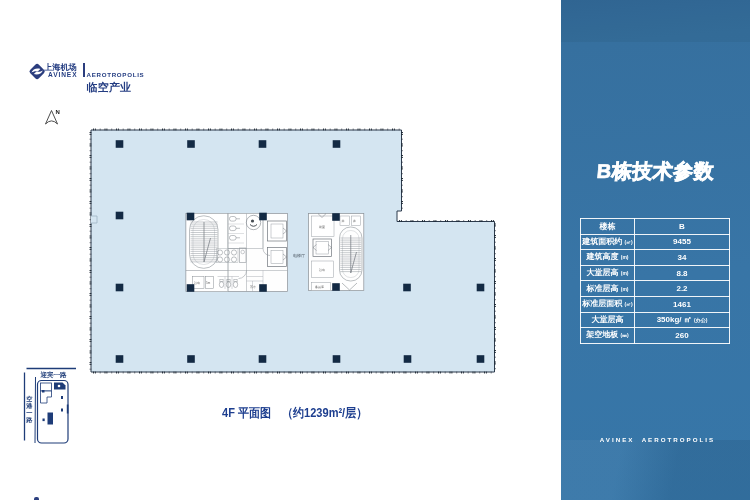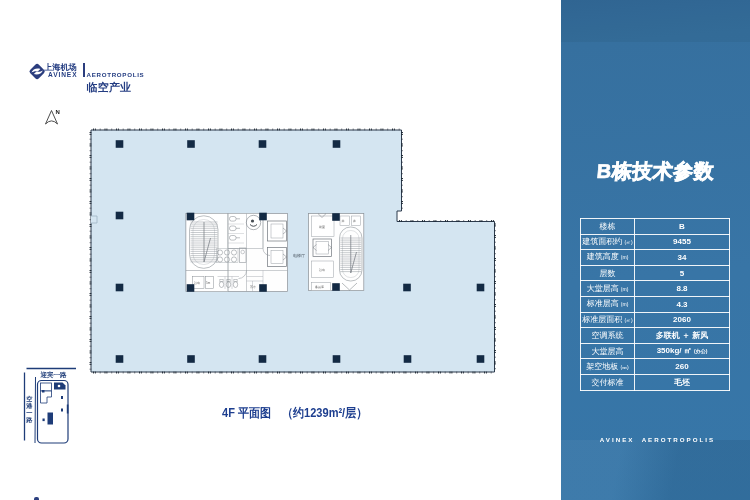--- a/index.html
+++ b/index.html
@@ -3,21 +3,21 @@
 <style>
 html,body{margin:0;padding:0}
 body{width:750px;height:500px;position:relative;font-family:"Liberation Sans",sans-serif;background:#fff;overflow:hidden}
 .abs{position:absolute}
 #panel{position:absolute;left:561px;top:0;width:189px;height:500px;
  background:linear-gradient(175deg,#336a99 0%,#36709f 9%,#3875a6 55%,#3676a8 100%)}
 #ptitle{position:absolute;left:0;top:158px;width:189px;text-align:center;color:#fff;
  font-size:20px;font-weight:bold;letter-spacing:0.5px;transform:skewX(-5deg);-webkit-text-stroke:0.7px #fff}
 #ptable{position:absolute;left:19px;top:218px;border-collapse:collapse}
 #ptable td{border:1px solid rgba(255,255,255,.92);color:#fff;text-align:center;
- padding:0;font-size:8px;font-weight:normal;height:14.6px;line-height:9px}
+ padding:0;font-size:8px;font-weight:bold;height:14.6px;line-height:9px}
 #ptable td.l{width:53px}
 #ptable td.v{width:94px;font-weight:bold}
 #ptable .u{font-size:5px}
 #pfooter{position:absolute;left:2px;top:435.5px;width:189px;text-align:center;color:#fff;
  font-size:6.2px;font-weight:bold;letter-spacing:2px}
 #caption{position:absolute;left:222px;top:405px;color:#1d3e8f;font-size:12.4px;
  font-weight:bold;letter-spacing:0;transform:scaleX(0.89);transform-origin:0 0}
 .lg{color:#243d82;font-weight:bold;position:absolute;white-space:nowrap}
 </style></head>
 <body>
@@ -229,48 +229,36 @@
         </tr>
         <tr>
           <td class="l">建筑面积约 <span class="u">(㎡)</span></td>
           <td class="v">9455</td>
         </tr>
         <tr>
           <td class="l">建筑高度 <span class="u">(m)</span></td>
           <td class="v">34</td>
         </tr>
         <tr>
-          <td class="l">层数</td>
-          <td class="v">5</td>
-        </tr>
-        <tr>
           <td class="l">大堂层高 <span class="u">(m)</span></td>
           <td class="v">8.8</td>
         </tr>
         <tr>
           <td class="l">标准层高 <span class="u">(m)</span></td>
-          <td class="v">4.3</td>
+          <td class="v">2.2</td>
         </tr>
         <tr>
           <td class="l">标准层面积 <span class="u">(㎡)</span></td>
-          <td class="v">2060</td>
-        </tr>
-        <tr>
-          <td class="l">空调系统</td>
-          <td class="v">多联机 ＋ 新风</td>
+          <td class="v">1461</td>
         </tr>
         <tr>
           <td class="l">大堂层高</td>
           <td class="v">350kg/ ㎡ <span class="u">(办公)</span></td>
         </tr>
         <tr>
           <td class="l">架空地板 <span class="u">(㎜)</span></td>
           <td class="v">260</td>
         </tr>
-        <tr>
-          <td class="l">交付标准</td>
-          <td class="v">毛坯</td>
-        </tr>
       </tbody>
     </table>
 
 <div id="pfooter">AVINEX&nbsp; AEROTROPOLIS</div>
 </div>
 
 </body></html>

